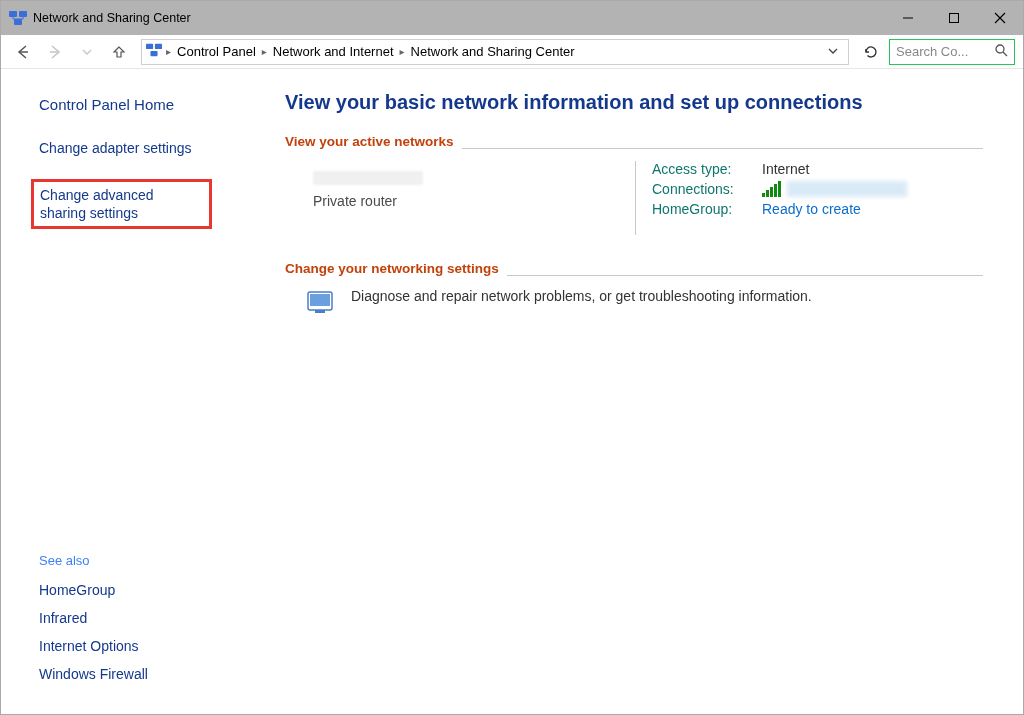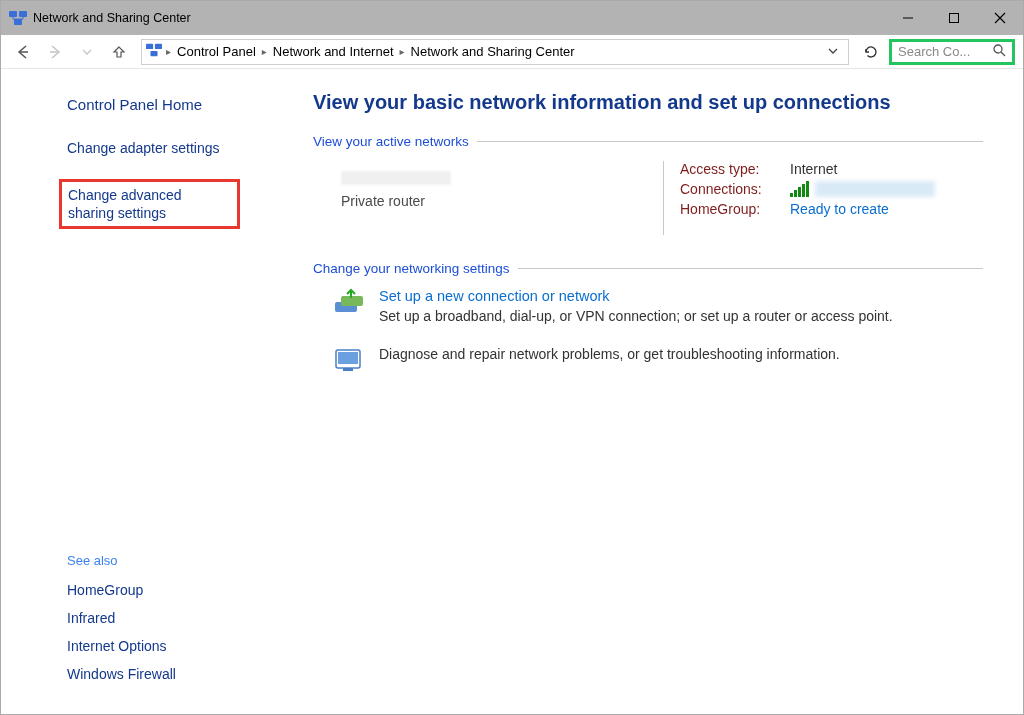--- a/index.html
+++ b/index.html
@@ -12,44 +12,44 @@
     .nsc-icon-svg { display: block; }
     
     .navbar { height: 34px; display: flex; align-items: center; padding: 0 8px; border-bottom: 1px solid #e6e6e6; gap: 4px; }
     .nav-btn { width: 28px; height: 28px; display: flex; align-items: center; justify-content: center; color: #666; }
     .nav-btn.disabled { color: #c5c5c5; }
     .addr { flex: 1; height: 26px; border: 1px solid #cfcfcf; display: flex; align-items: center; padding: 0 4px; font-size: 13px; color: #333; overflow: hidden; margin: 0 4px; }
     .addr .seg { color: #000; padding: 0 4px; white-space: nowrap; text-align: center; }
     .addr .chev { color: #666; padding: 0 2px; font-size: 10px; }
     .addr .drop { margin-left: auto; padding: 0 6px; color: #444; }
     .refresh { width: 28px; height: 26px; display: flex; align-items: center; justify-content: center; color: #333; }
-    .search { width: 126px; height: 26px; border: 3px solid #22c55e; display: flex; align-items: center; padding: 0 6px; font-size: 13px; color: #888; }
+    .search { width: 126px; height: 26px; border: 1px solid #22c55e; display: flex; align-items: center; padding: 0 6px; font-size: 13px; color: #888; }
     .search .mag { margin-left: auto; color: #555; }
     
     .content { display: flex; height: calc(715px - 34px - 34px - 2px); }
-    .side { width: 260px; padding: 26px 0 20px 38px; display: flex; flex-direction: column; margin-left: 28px; }
+    .side { width: 260px; padding: 26px 0 20px 38px; display: flex; flex-direction: column; }
     .side-link { color: #14398c; font-size: 14px; margin-bottom: 22px; line-height: 1.3; padding-right: 30px; cursor: pointer; }
     .side-link.cp { font-size: 15px; margin-bottom: 24px; }
     .side .spacer { flex: 1; }
     .seealso { color: #3b82f6; font-size: 13px; margin-bottom: 14px; }
     .sa-link { color: #14398c; font-size: 14px; margin-bottom: 12px; cursor: pointer; }
     .highlight-box { border: 3px solid #e8372e; padding: 4px 24px 4px 6px; margin-left: -8px; margin-bottom: 18px; width: 181px; }
     .highlight-box .side-link { margin-bottom: 0; padding-right: 0; }
     .main { flex: 1; padding: 22px 40px 0 24px; }
     .page-title { color: #14398c; font-size: 20px; margin-bottom: 20px; }
-    .section-head { display: flex; align-items: center; font-size: 13.5px; color: #1d4ed8; margin-bottom: 12px; }
+    .section-head { display: flex; align-items: flex-end; font-size: 13.5px; color: #c2410c; margin-bottom: 12px; font-weight: bold; }
     .section-head .line { flex: 1; height: 1px; background: #c8c8c8; margin-left: 8px; }
     .active-net { display: flex; align-items: flex-start; padding-left: 20px; margin-bottom: 26px; }
     .netblock { flex: 0 0 310px; padding-top: 6px; }
     .netname-redact { width: 110px; height: 14px; background: #f0f0f0; margin: 4px 0 8px 8px; border-radius: 2px; filter: blur(1px); }
     .nettype { font-size: 14px; color: #4a4a4a; margin-left: 8px; }
     .vdiv { width: 1px; height: 74px; background: #c8c8c8; margin: 0 10px 0 20px; }
     .netdetails { flex: 1; font-size: 14px; padding-left: 6px; }
     .ndrow { display: flex; align-items: center; margin-bottom: 4px; }
-    .ndlabel { color: #7f1d1d; width: 110px; }
+    .ndlabel { color: #0f766e; width: 110px; }
     .ndval { color: #333; }
     .ndlink { color: #0a6ecf; cursor: pointer; }
     .signal { display: inline-flex; align-items: flex-end; gap: 1px; margin-right: 6px; }
     .signal span { width: 3px; background: #128a12; }
     .conn-redact { width: 120px; height: 16px; background: #d9eaf7; display: inline-block; filter: blur(2px); vertical-align: middle; }
     .opt { display: flex; align-items: flex-start; padding-left: 20px; margin-bottom: 22px; }
     .opt .icn { width: 34px; height: 30px; margin-right: 12px; flex-shrink: 0; }
     .opt-title { color: #0a6ecf; font-size: 14.5px; margin-bottom: 4px; cursor: pointer; }
     .opt-desc { color: #333; font-size: 14px; }
   </style>
@@ -195,33 +195,20 @@
           <span class="ndlink">Ready to create</span>
         </div>
       </div>
     </div>
 
     <div class="section-head">
       <span>Change your networking settings</span>
         <div class="line"></div>
     </div>
 
-    <div class="opt">
-      <div class="icn">
-        <svg width="34" height="30" viewBox="0 0 34 30">
-          <rect x="2" y="14" width="22" height="10" rx="2" fill="#5a8fd6"></rect>
-          <rect x="8" y="8" width="22" height="10" rx="2" fill="#79b85a"></rect>
-          <path d="M18 2 v8 M14 6 l4 -4 l4 4" stroke="#2a2" stroke-width="2" fill="none"></path>
-        </svg>
-      </div>
-      <div>
-        <div class="opt-title">Set up a new connection or network</div>
-        <div class="opt-desc">Set up a broadband, dial-up, or VPN connection; or set up a router or access point.</div>
-      </div>
-    </div>
 
     <div class="opt">
       <div class="icn">
         <svg width="34" height="30" viewBox="0 0 34 30">
           <rect x="3" y="4" width="24" height="18" rx="2" fill="#fff" stroke="#4a7fc4" stroke-width="1.5"></rect>
           <rect x="5" y="6" width="20" height="12" fill="#6aa0e0"></rect>
           <rect x="10" y="22" width="10" height="3" fill="#4a7fc4"></rect>
         </svg>
       </div>
       <div>

